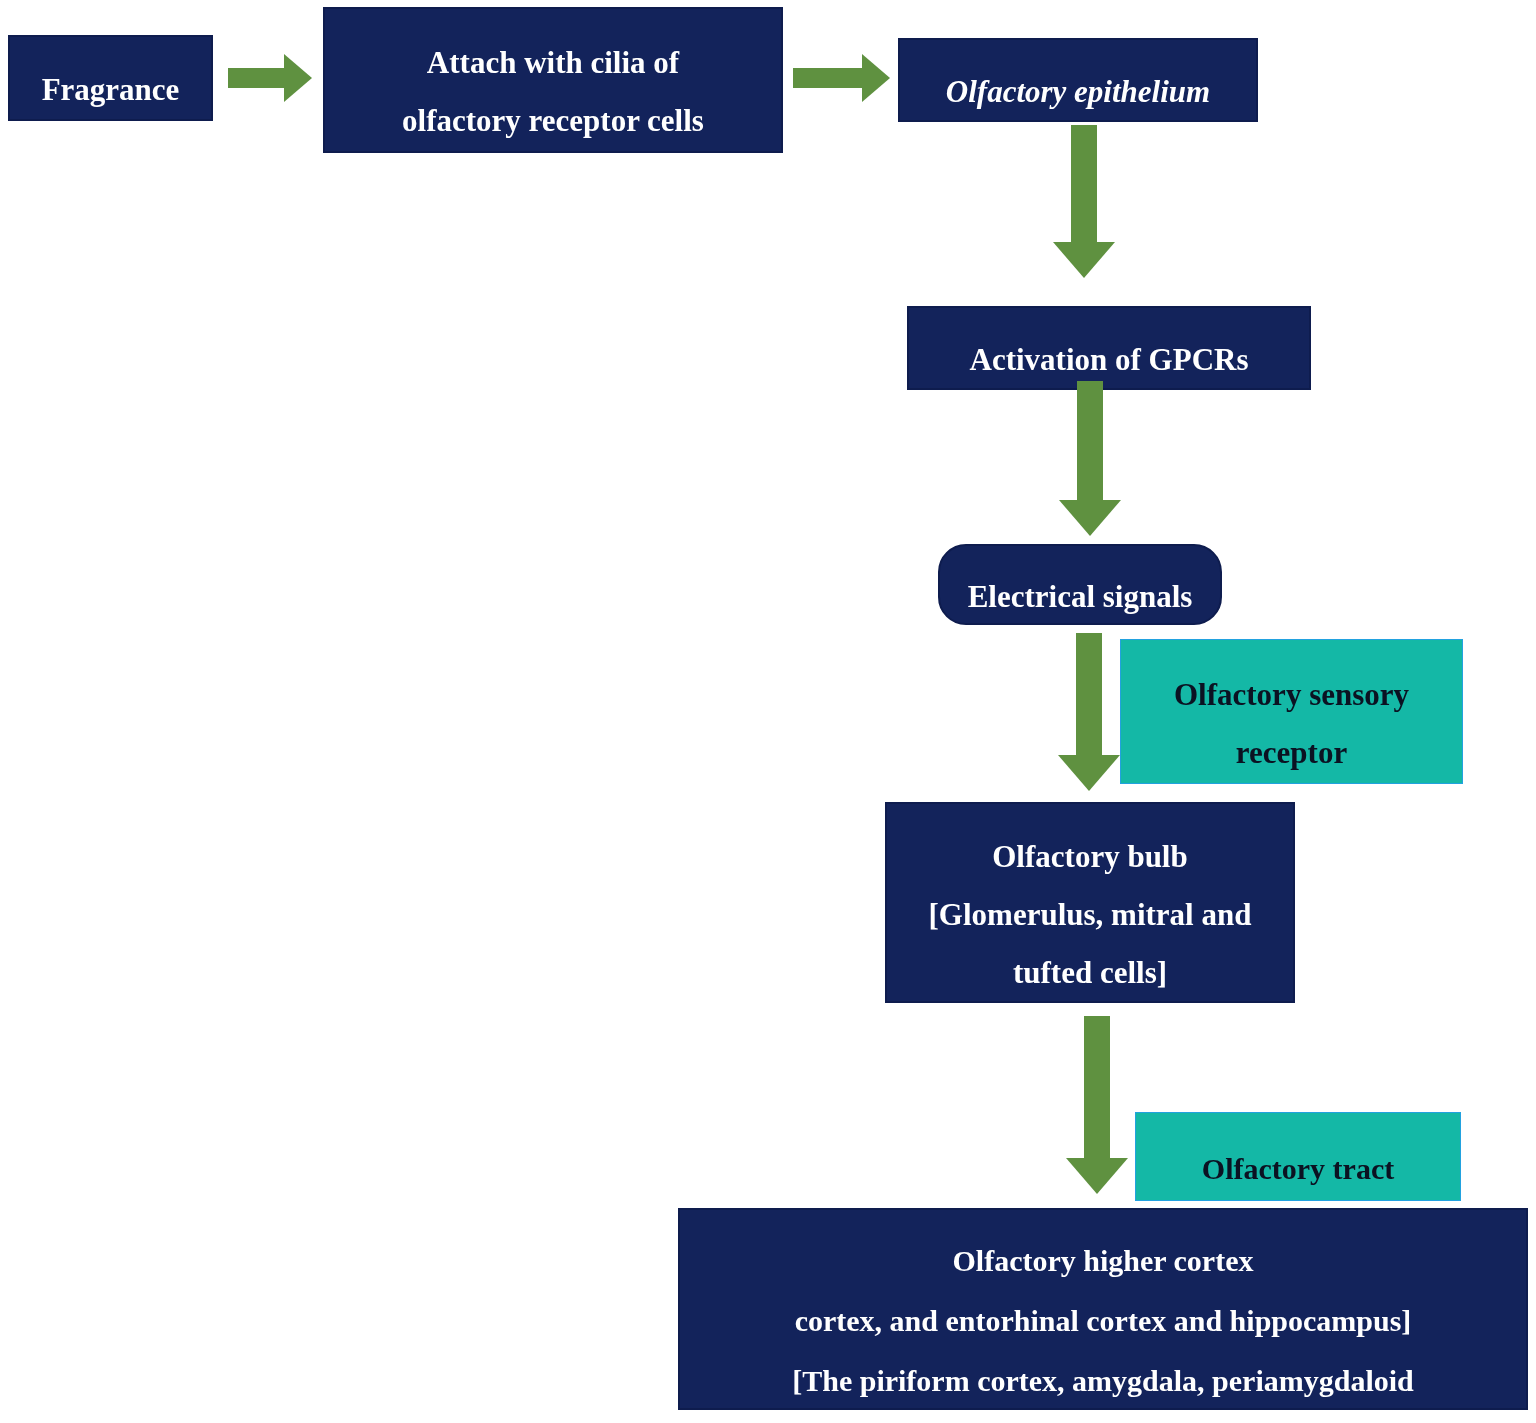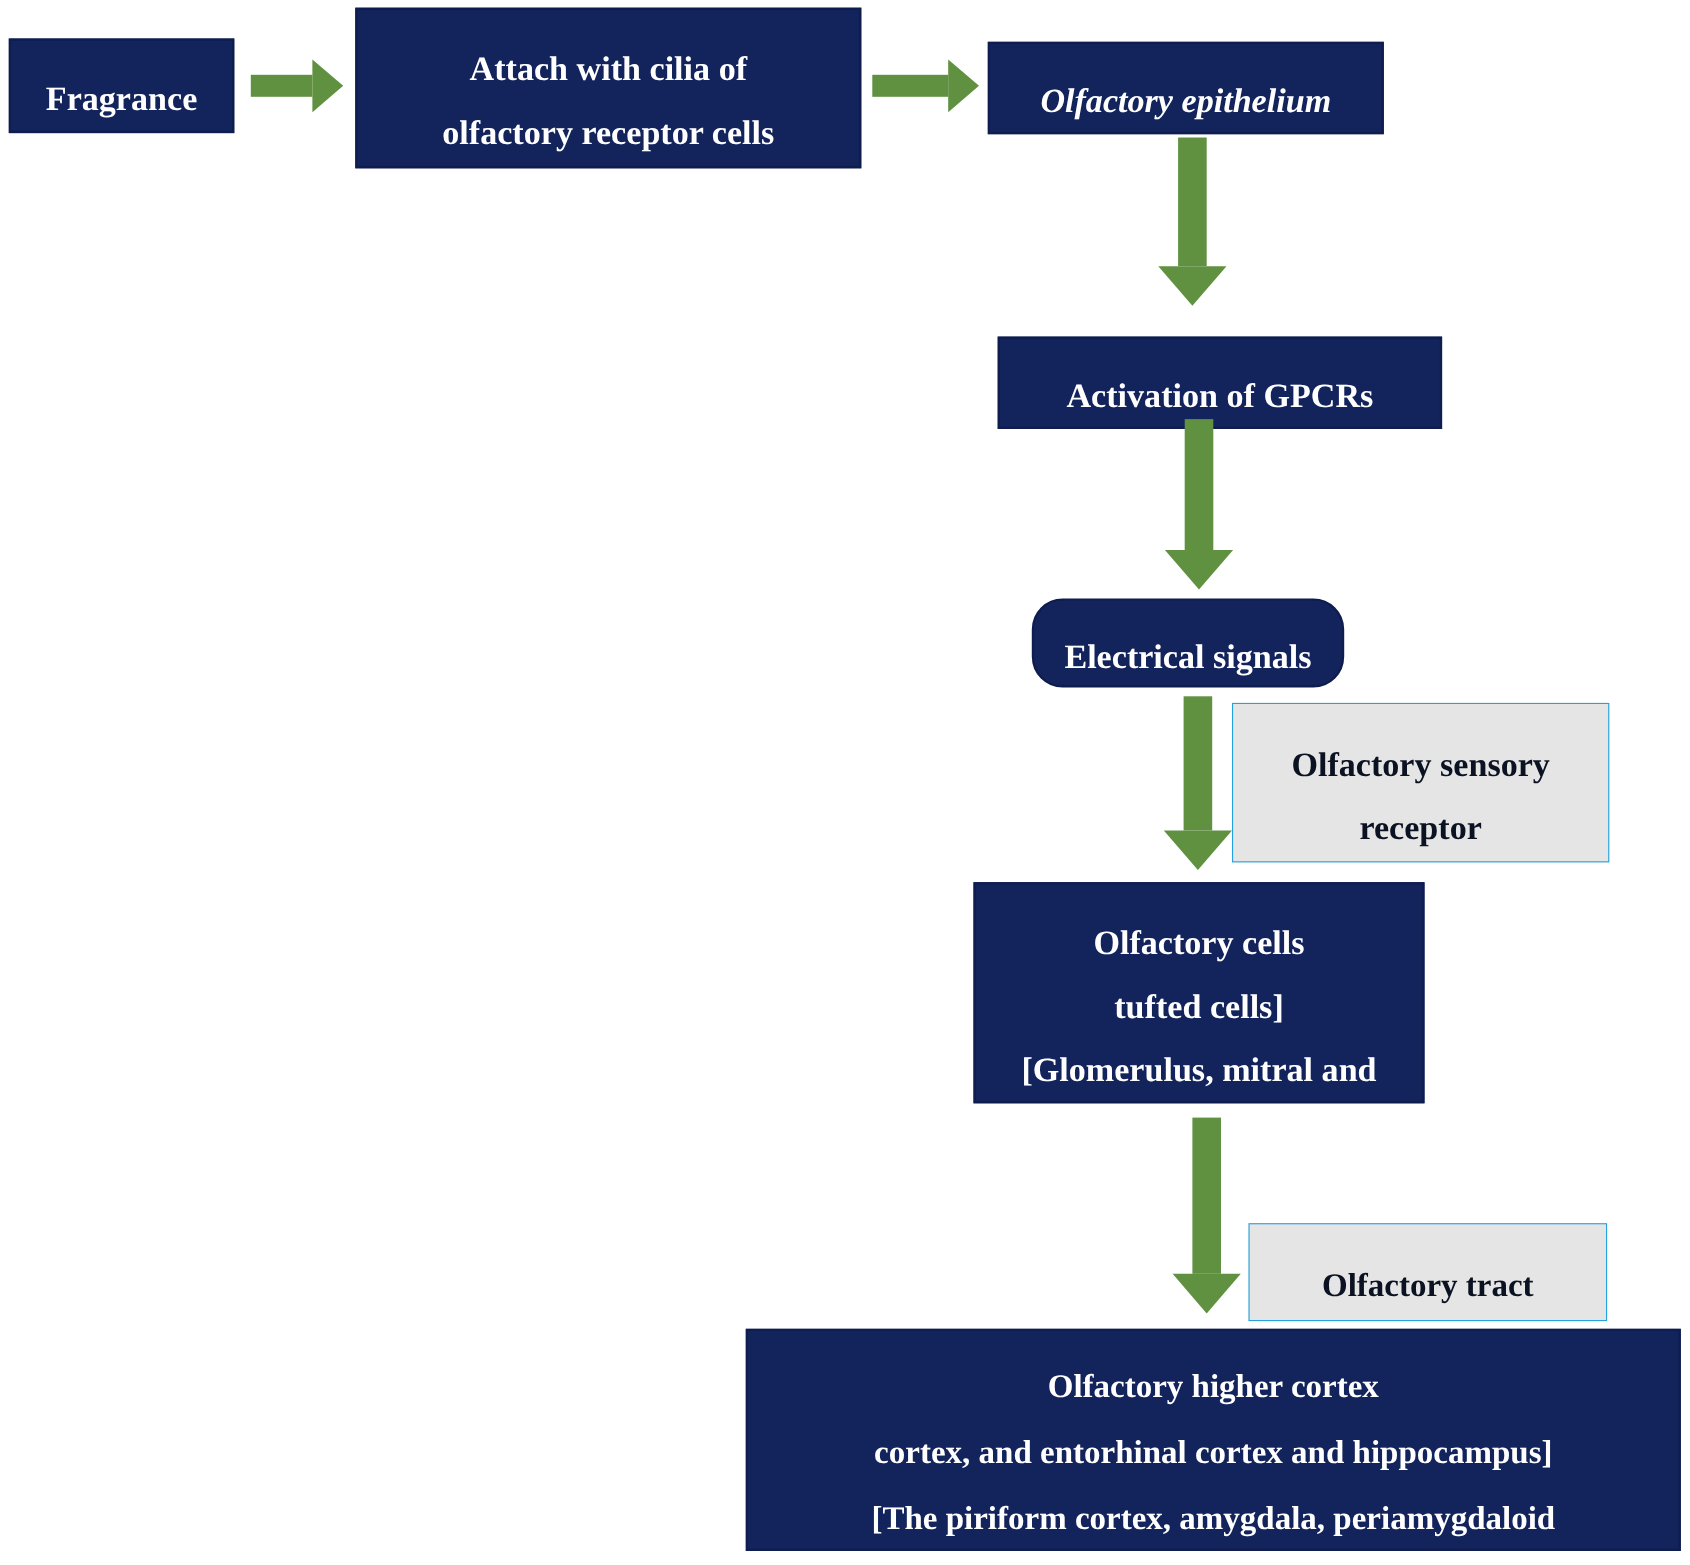--- a/index.html
+++ b/index.html
@@ -28,21 +28,21 @@
     font-size: 31px;
     line-height: 58px;
   }
   .node .line { display: block; white-space: nowrap; }
   .navy {
     background: #13235b;
     border: 2px solid #0e1c4e;
     color: #ffffff;
   }
   .blue {
-    background: #e5e5e5;
+    background: #14b8a6;
     border: 1px solid #22a2df;
     color: #0b1222;
   }
   
   .arrow-right {
     position: absolute;
     display: flex;
     align-items: center;
   }
   .arrow-right .stem {
@@ -140,23 +140,23 @@
     <div class="stem"></div>
     <div class="head"></div>
   </div>
 
   <div class="node blue" id="sensory">
     <span class="line">Olfactory sensory</span>
     <span class="line">receptor</span>
   </div>
 
   <div class="node navy" id="bulb">
-    <span class="line">Olfactory cells</span>
+    <span class="line">Olfactory bulb</span>
+    <span class="line">[Glomerulus, mitral and</span>
     <span class="line">tufted cells]</span>
-    <span class="line">[Glomerulus, mitral and</span>
   </div>
 
   <div class="arrow-down" id="arrow-d4">
     <div class="stem"></div>
     <div class="head"></div>
   </div>
 
   <div class="node blue" id="tract">
     <span class="line">Olfactory tract</span>
   </div>

